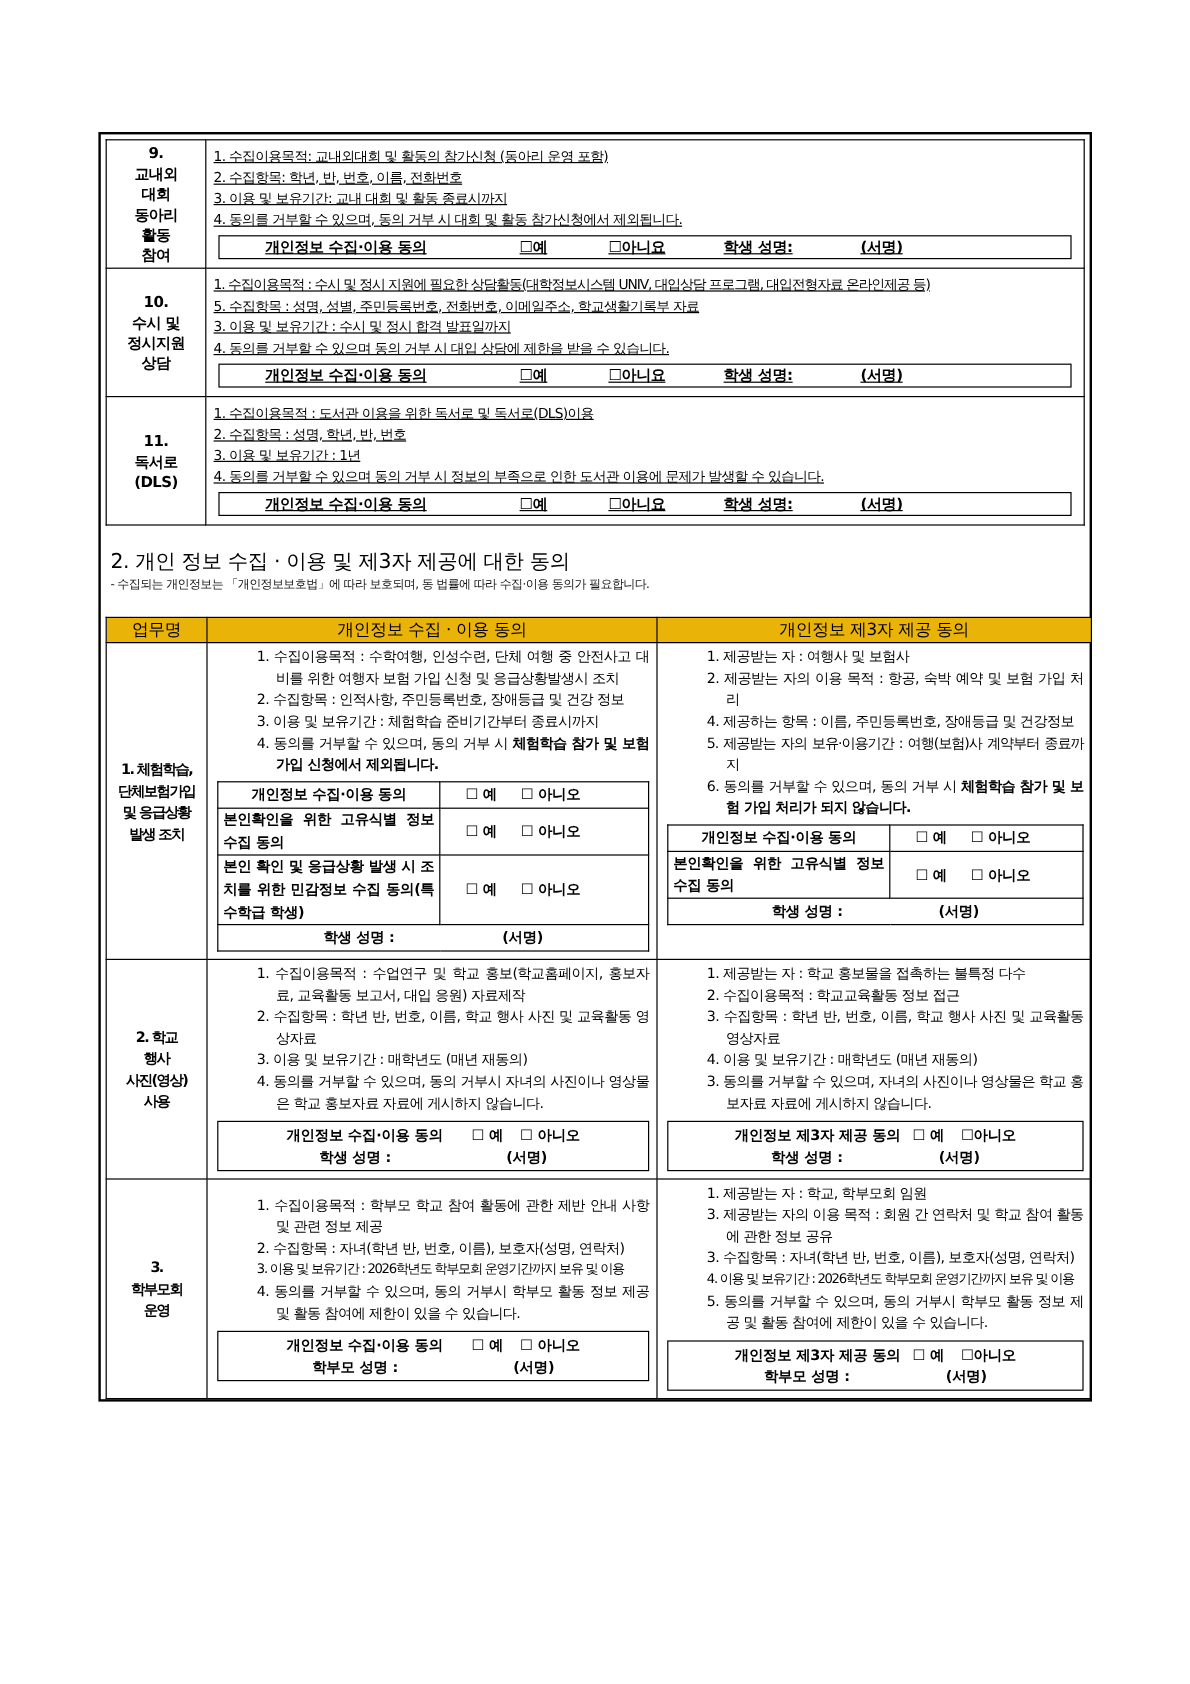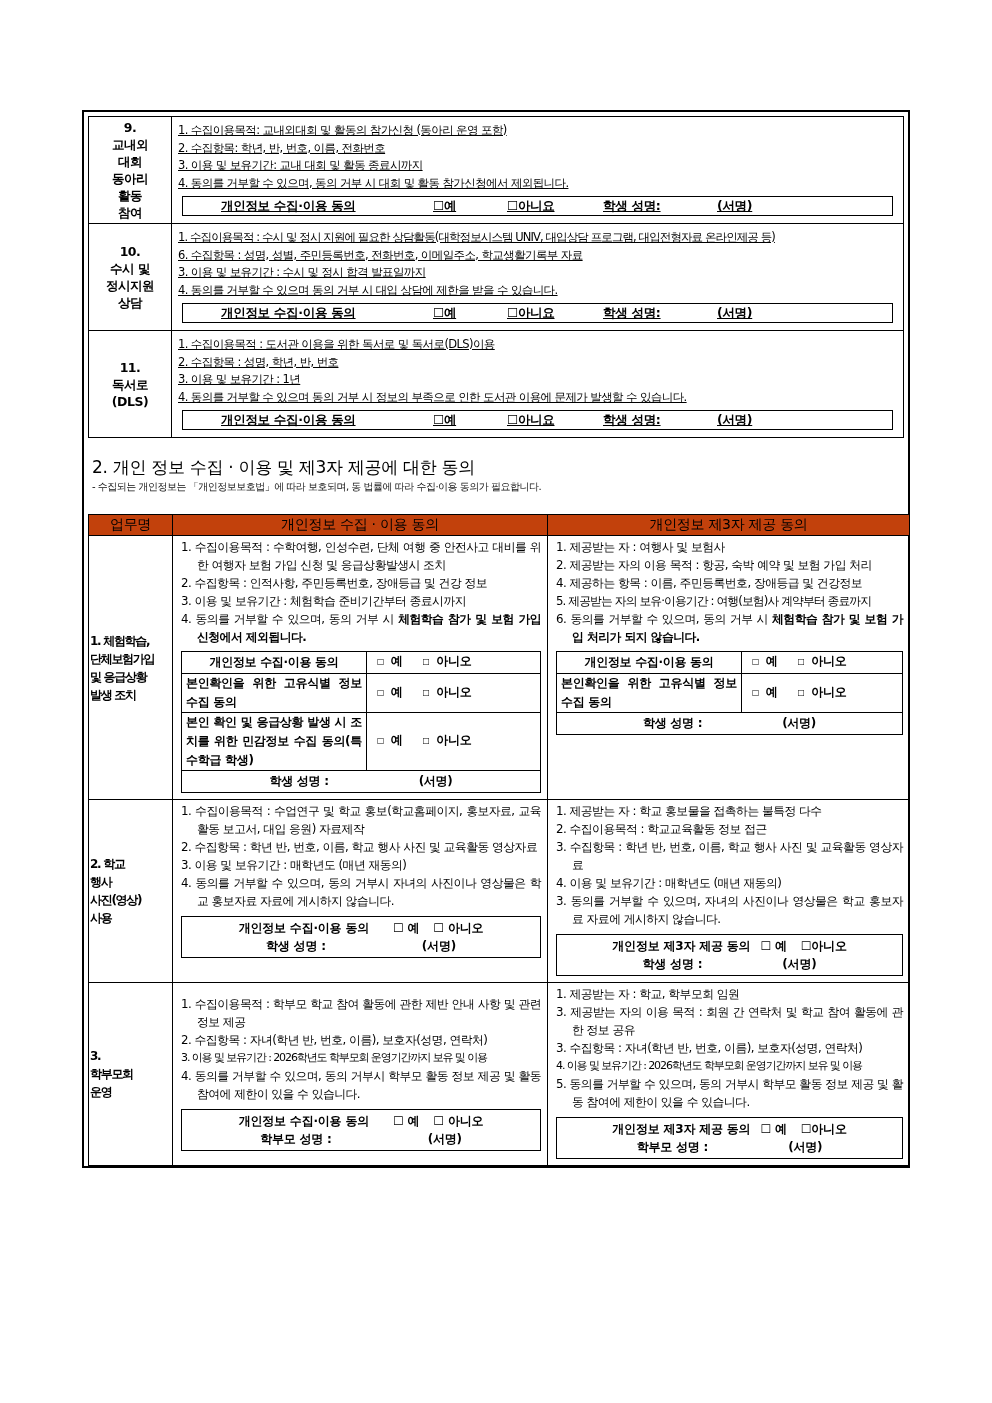--- a/index.html
+++ b/index.html
@@ -19,30 +19,30 @@
   .cb-sig { width: 110px; }
   .cb-seal { margin-left: 4px; }
   
   .sec2title { position: absolute; left: 8px; top: 344px; font-size: 17px; letter-spacing: -0.3px; white-space: nowrap; }
   .note { position: absolute; left: 8px; font-size: 10px; letter-spacing: -0.5px; white-space: nowrap; color: #111; }
   .note1 { top: 368px; }
   .note2 { top: 385px; }
   
   .sec2 { position: absolute; left: 4px; top: 402px; width: 822px; border-collapse: collapse; }
   .sec2 td, .sec2 th { border: 1px solid #000; }
-  .sec2 th { background: #c2410c; font-weight: normal; font-size: 14px; height: 18px; letter-spacing: -0.3px; }
-  .sec2 .lbl { width: 81px; text-align: left; font-size: 12px; font-weight: bold; line-height: 18px; letter-spacing: -1.3px; vertical-align: middle; }
+  .sec2 th { background: #eab308; font-weight: normal; font-size: 14px; height: 18px; letter-spacing: -0.3px; }
+  .sec2 .lbl { width: 81px; text-align: center; font-size: 12px; font-weight: bold; line-height: 18px; letter-spacing: -1.3px; vertical-align: middle; }
   .sec2 .col { vertical-align: top; padding: 2px 6px 6px 8px; font-size: 11.8px; line-height: 18px; letter-spacing: -0.5px; }
-  .col .li { padding-left: 16px; text-indent: -16px; text-align: justify; }
+  .col .li { padding-left: 16px; text-indent: -16px; text-align: justify; margin-left: 33px; }
   .col .li b { font-weight: bold; }
   .subtbl { border-collapse: collapse; width: 100%; margin-top: 5px; }
   .subtbl td { border: 1px solid #000; font-size: 12px; line-height: 19px; letter-spacing: -0.3px; }
   .subtbl .q { width: 176px; padding: 0 4px; text-align: justify; font-weight: bold; }
   .subtbl .q.center { text-align: center; }
-  .subtbl .a { padding-left: 10px; white-space: nowrap; font-weight: bold; font-family: Liberation Mono, monospace; }
+  .subtbl .a { padding-left: 21px; white-space: nowrap; font-weight: bold; }
   .subtbl .sig { text-align: center; font-weight: bold; }
   .sigbox { margin-top: 6px; border: 1px solid #000; text-align: center; font-size: 12px; line-height: 18px; font-weight: bold; padding: 2px 0; letter-spacing: -0.2px; }
 </style>
 </head>
 <body>
 
 <div class="page">
 
   <table class="sec1">
     <tbody>
@@ -71,21 +71,21 @@
     </tr>
     <tr style="height:107px;">
       <td class="lbl">
         <div>10.</div>
         <div>수시 및</div>
         <div>정시지원</div>
         <div>상담</div>
       </td>
       <td class="cnt">
         <div class="line" style="letter-spacing:-0.9px;">1. 수집이용목적 : 수시 및 정시 지원에 필요한 상담활동(대학정보시스템 UNIV, 대입상담 프로그램, 대입전형자료 온라인제공 등)</div>
-        <div class="line">6. 수집항목 : 성명, 성별, 주민등록번호, 전화번호, 이메일주소, 학교생활기록부 자료</div>
+        <div class="line">5. 수집항목 : 성명, 성별, 주민등록번호, 전화번호, 이메일주소, 학교생활기록부 자료</div>
         <div class="line">3. 이용 및 보유기간 : 수시 및 정시 합격 발표일까지</div>
         <div class="line">4. 동의를 거부할 수 있으며 동의 거부 시 대입 상담에 제한을 받을 수 있습니다.</div>
         <div class="consentbar">
           <span class="cb-label">개인정보 수집·이용 동의</span>
           <span class="cb-yes">☐예</span>
           <span class="cb-no">☐아니요</span>
           <span class="cb-sig">학생 성명:</span>
           <span class="cb-seal">(서명)</span>
         </div>
       </td>

